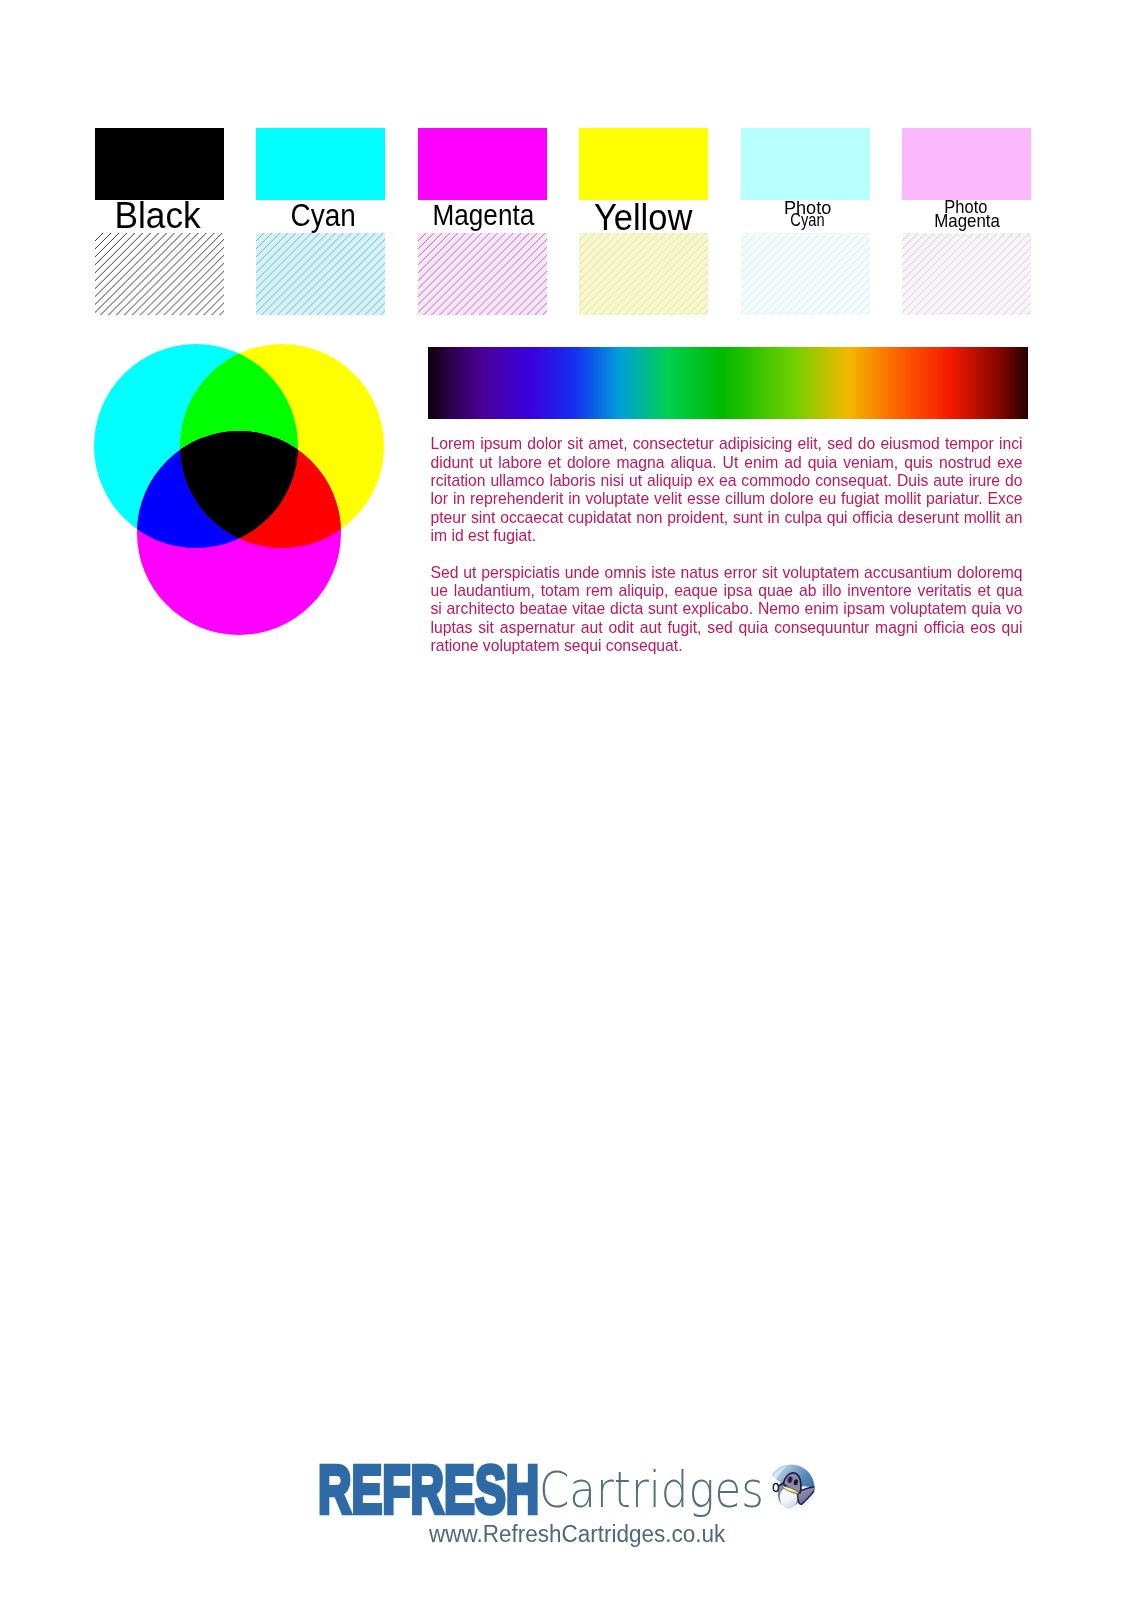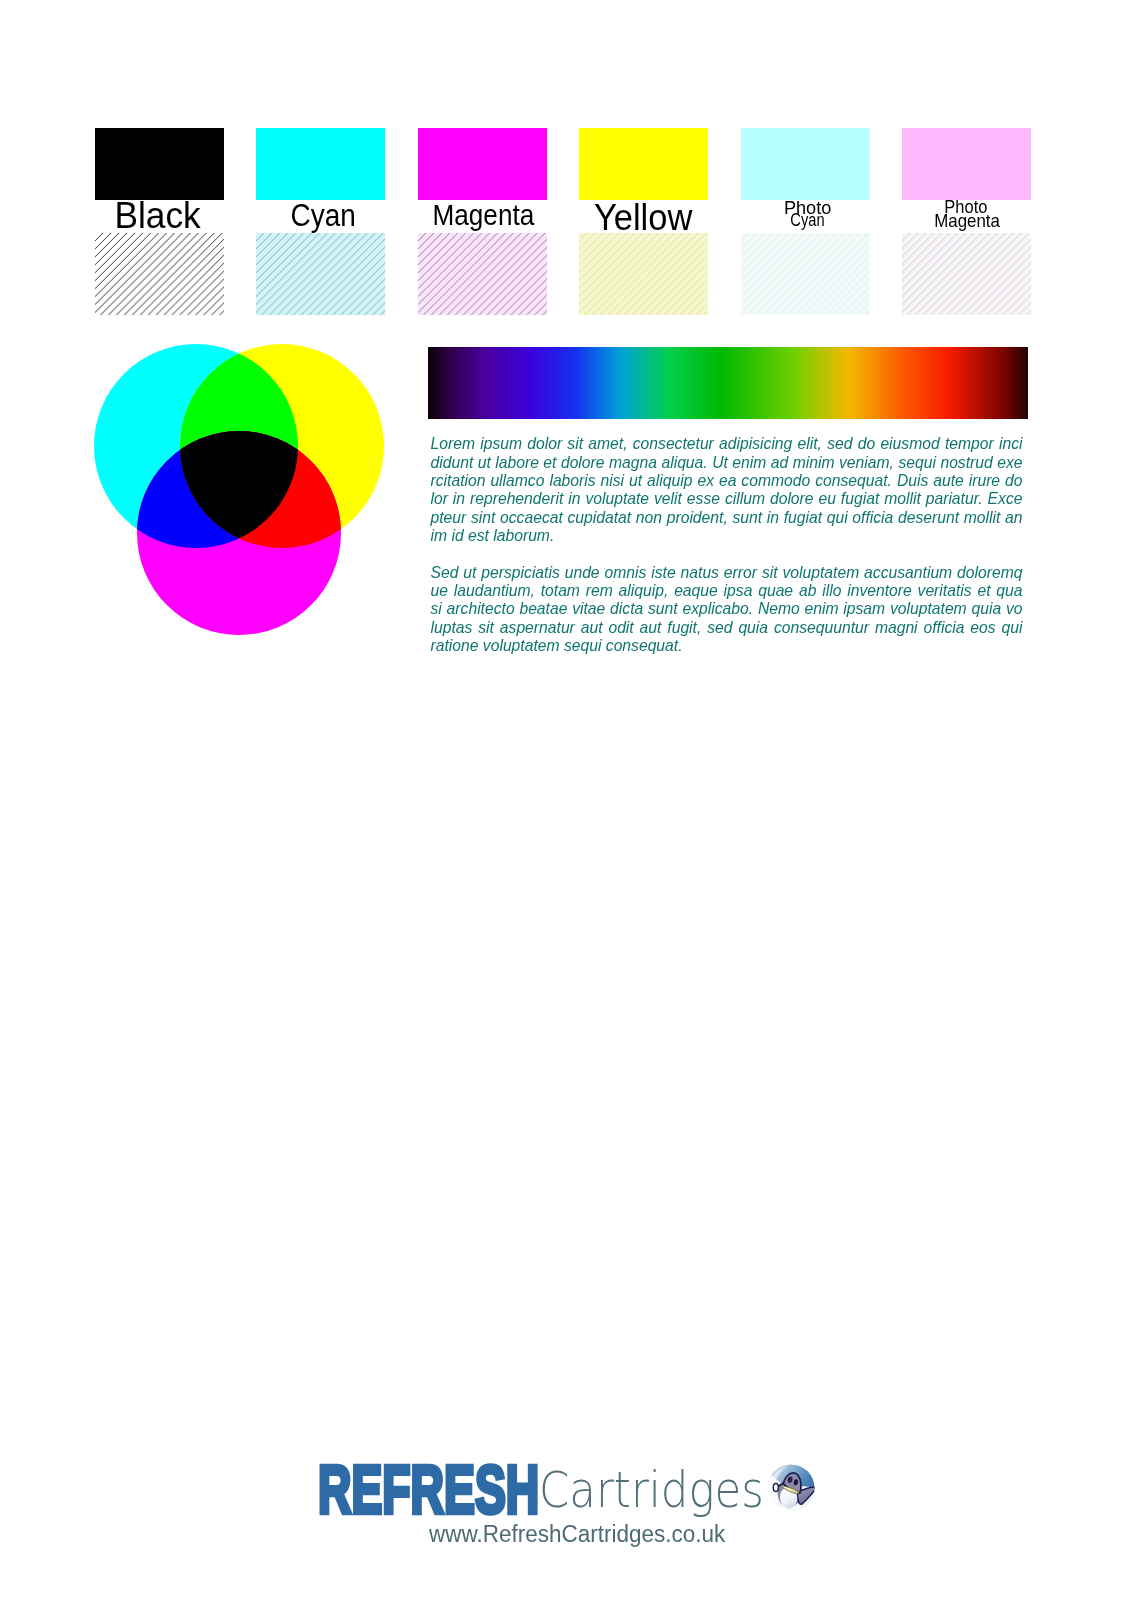--- a/index.html
+++ b/index.html
@@ -20,22 +20,22 @@
 
   
   .venn{position:absolute;left:94px;top:344px;width:292px;height:292px;}
   .venn svg{display:block;}
 
   
   .spectrum{position:absolute;left:428px;top:347px;width:600px;height:72px;}
 
   
   .copy{position:absolute;left:430.5px;top:435.4px;width:592px;
-        font-size:15.7px;line-height:18.35px;color:#0f766e;
-        transform:translateZ(0);font-style:italic;}
+        font-size:15.7px;line-height:18.35px;color:#be185d;
+        transform:translateZ(0);}
   .copy .para{margin:0 0 18.35px 0;}
   .copy .para:last-child{margin-bottom:16px;}
   .copy .line{text-align:justify;text-align-last:justify;height:18.35px;}
   .copy .line.last{text-align-last:left;}
 
   
   .footer{position:absolute;left:0;top:0;width:1131px;height:1600px;
            transform:translateZ(0);}
   .brand-bold{position:absolute;left:318.4px;top:1463px;
      font-size:69px;font-weight:bold;line-height:53px;
@@ -174,25 +174,25 @@
           </g>
         </g>
   </svg>
     </div>
 
   <div class="spectrum" id="spectrum" style="background: linear-gradient(to right, rgb(12, 0, 9) 0%, rgb(42, 0, 68) 3.3%, rgb(74, 0, 153) 9.2%, rgb(59, 0, 221) 17%, rgb(20, 48, 240) 24.5%, rgb(0, 160, 216) 32%, rgb(0, 208, 80) 40%, rgb(0, 184, 0) 49%, rgb(112, 208, 0) 61%, rgb(244, 184, 0) 70%, rgb(252, 92, 0) 79%, rgb(246, 26, 0) 87%, rgb(120, 4, 0) 96%, rgb(34, 2, 0) 100%);"></div>
 
   <div class="copy" id="copy">
       <div class="para">
         <div class="line">Lorem ipsum dolor sit amet, consectetur adipisicing elit, sed do eiusmod tempor inci</div>
-        <div class="line">didunt ut labore et dolore magna aliqua. Ut enim ad minim veniam, sequi nostrud exe</div>
+        <div class="line">didunt ut labore et dolore magna aliqua. Ut enim ad quia veniam, quis nostrud exe</div>
         <div class="line">rcitation ullamco laboris nisi ut aliquip ex ea commodo consequat. Duis aute irure do</div>
         <div class="line">lor in reprehenderit in voluptate velit esse cillum dolore eu fugiat mollit pariatur. Exce</div>
-        <div class="line">pteur sint occaecat cupidatat non proident, sunt in fugiat qui officia deserunt mollit an</div>
-        <div class="line last">im id est laborum.</div>
+        <div class="line">pteur sint occaecat cupidatat non proident, sunt in culpa qui officia deserunt mollit an</div>
+        <div class="line last">im id est fugiat.</div>
       </div>
       <div class="para">
         <div class="line">Sed ut perspiciatis unde omnis iste natus error sit voluptatem accusantium doloremq</div>
         <div class="line">ue laudantium, totam rem aliquip, eaque ipsa quae ab illo inventore veritatis et qua</div>
         <div class="line">si architecto beatae vitae dicta sunt explicabo. Nemo enim ipsam voluptatem quia vo</div>
         <div class="line">luptas sit aspernatur aut odit aut fugit, sed quia consequuntur magni officia eos qui</div>
         <div class="line last">ratione voluptatem sequi consequat.</div>
       </div>
     </div>
 

